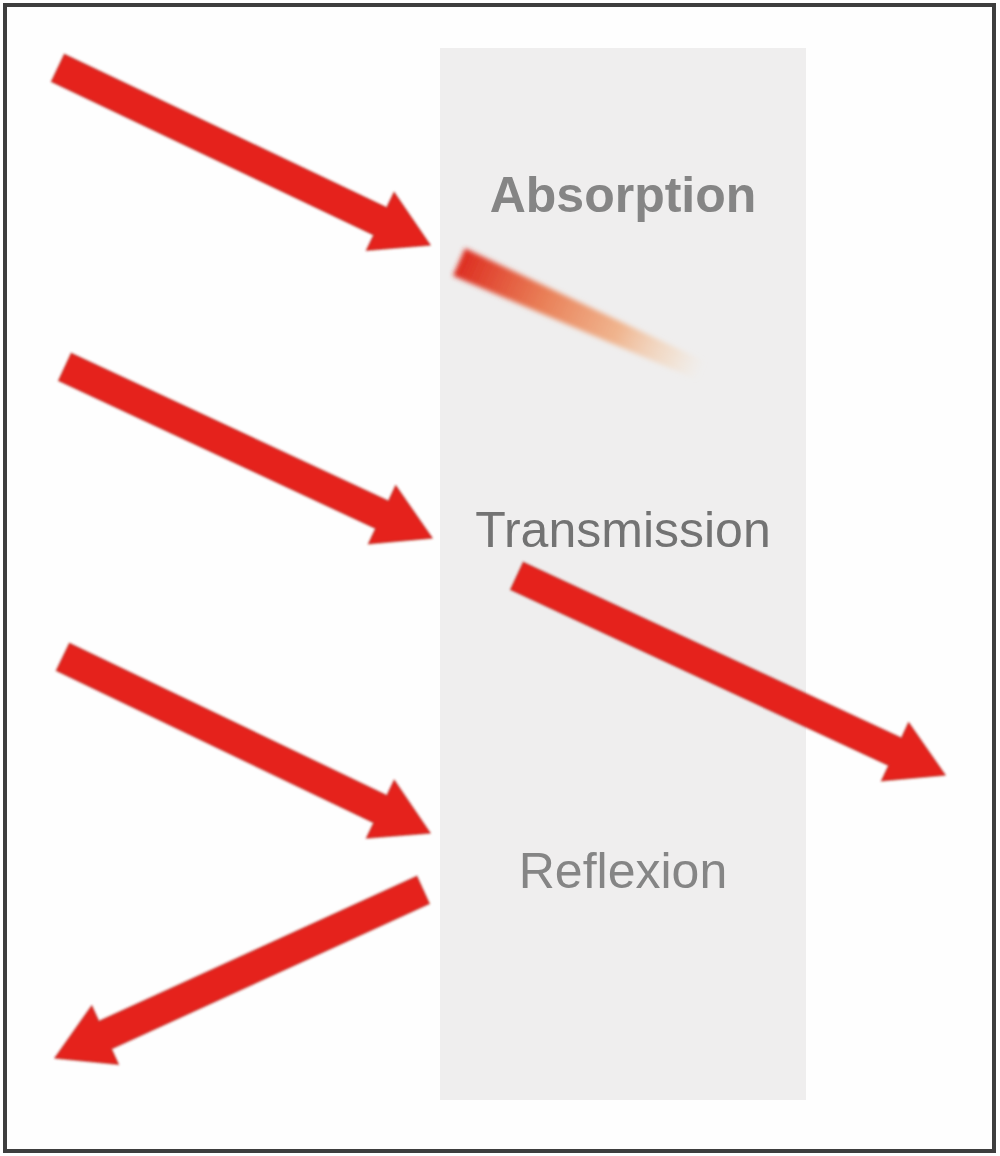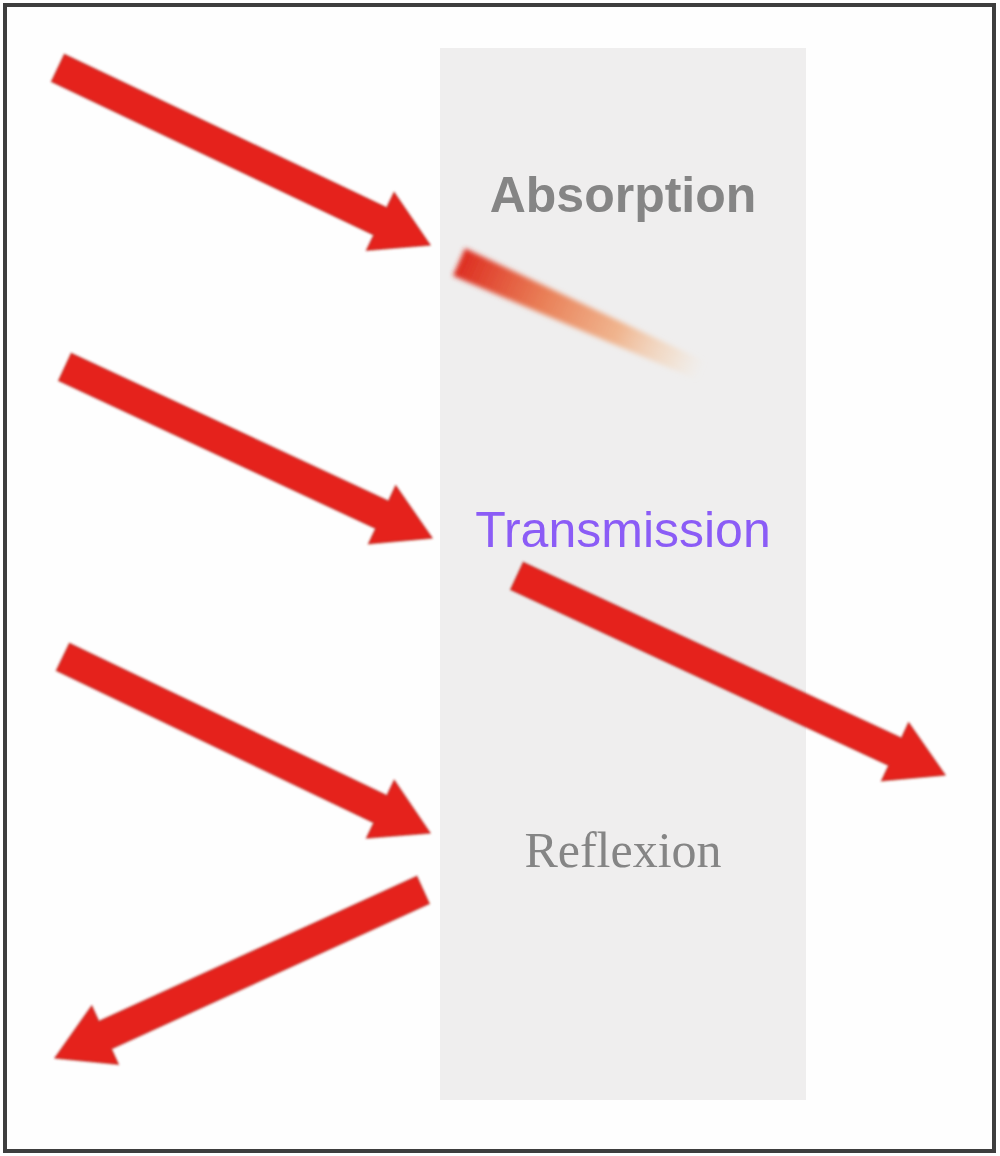--- a/index.html
+++ b/index.html
@@ -18,21 +18,21 @@
   .rays-layer{
     position:absolute;left:0;top:0;width:1000px;height:1156px;
   }
   .slab-label{
     position:absolute;left:440px;width:366px;text-align:center;
     font-size:50px;line-height:1.1;letter-spacing:0px;
     user-select:none;
   }
   #label-absorption{top:168px;}
   #label-transmission{top:503px;}
-  #label-reflexion{top:823px;font-family:Liberation Serif, serif;}
+  #label-reflexion{top:844px;}
 </style>
 </head>
 <body>
 
 <div class="frame" style="border-color: rgb(62, 62, 62);"></div>
 
 <div class="slab" style="background: rgb(239, 238, 238); left: 440px; top: 48px; width: 366px; height: 1052px;"></div>
 
 <svg class="rays-layer" viewBox="0 0 1000 1156" xmlns="http://www.w3.org/2000/svg">
   <defs>
@@ -55,15 +55,15 @@
       <polygon points="452.9,275.7 697.9,380.1 706.1,361.9 465.1,248.3" fill="url(#fadeGrad)" filter="url(#softer)"></polygon>
       <polygon points="58.7,380.6 375.8,528.4 368.6,543.8 432.0,538.0 395.7,485.8 388.5,501.2 71.3,353.4" fill="#e5211d" stroke="#bd2a20" stroke-width="2" stroke-opacity="0.55" stroke-linejoin="round" filter="url(#soft)"></polygon>
       <polygon points="510.7,589.6 888.8,765.4 881.6,780.8 945.0,775.0 908.6,722.8 901.5,738.2 523.3,562.4" fill="#e5211d" stroke="#bd2a20" stroke-width="2" stroke-opacity="0.55" stroke-linejoin="round" filter="url(#soft)"></polygon>
       <polygon points="56.5,670.5 373.9,822.7 366.6,838.1 430.0,833.0 394.2,780.4 386.9,795.7 69.5,643.5" fill="#e5211d" stroke="#bd2a20" stroke-width="2" stroke-opacity="0.55" stroke-linejoin="round" filter="url(#soft)"></polygon>
       <polygon points="416.8,876.4 98.8,1021.5 91.7,1006.0 55.0,1058.0 118.3,1064.3 111.3,1048.8 429.2,903.6" fill="#e5211d" stroke="#bd2a20" stroke-width="2" stroke-opacity="0.55" stroke-linejoin="round" filter="url(#soft)"></polygon>
     </g>
 </svg>
 
 <div class="slab-label" id="label-absorption" style="color: rgb(133, 133, 133); font-weight: bold;">Absorption</div>
 
-<div class="slab-label" id="label-transmission" style="color: #8b5cf6;">Transmission</div>
+<div class="slab-label" id="label-transmission" style="color: #737373;">Transmission</div>
 
 <div class="slab-label" id="label-reflexion" style="color: rgb(133, 133, 133);">Reflexion</div>
 
 </body></html>

